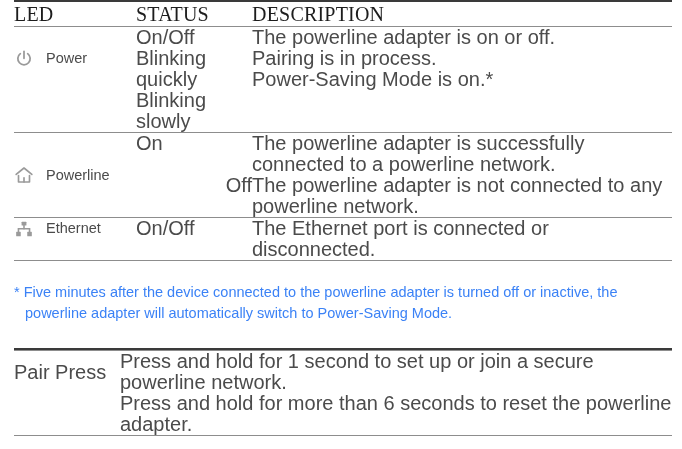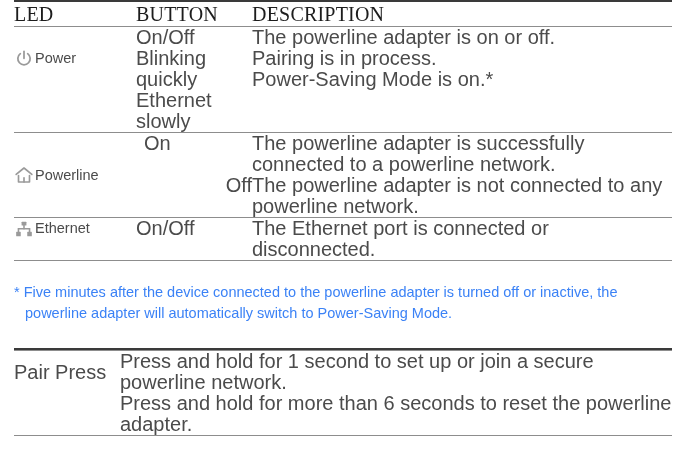--- a/index.html
+++ b/index.html
@@ -66,21 +66,21 @@
   .cell {
     font-size: 20px;
     line-height: 21px;
     color: #4b4b4b;
   }
 
   
   .led-name {
     display: flex;
     align-items: center;
-    gap: 1px;
+    gap: 12px;
     font-size: 14.5px;
     color: #4b4b4b;
     line-height: 21px;
   }
   .ico {
     flex: 0 0 auto;
     width: 20px;
     height: 20px;
     display: block;
     color: #9a9a9a;
@@ -92,21 +92,21 @@
   .row-powerline td   { padding-top: 9px;  padding-bottom: 10px; }
   .row-ethernet td    { padding-top: 8px;  padding-bottom: 9px; }
   .row-pair td        { padding-top: 11px; padding-bottom: 12px; }
 
   .status-stack    { display: flex; flex-direction: column; }
   .status-stack .s { line-height: 21px; }
 
   .desc-stack    { display: flex; flex-direction: column; justify-content: flex-end; }
   .desc-stack .d { line-height: 21px; }
 
-  .pl-status { display: flex; flex-direction: column; margin-left: 8px; }
+  .pl-status { display: flex; flex-direction: column; }
   .pl-status .on  { line-height: 21px; padding-bottom: 21px; }
   .pl-status .off { line-height: 21px; text-align: right; }
 
   .pl-name-wrap {
     display: flex;
     align-items: center;
     height: 84px;
   }
 
   
@@ -130,21 +130,21 @@
 
   <table class="grid">
     <colgroup>
       <col class="col-led">
         <col class="col-status">
         <col class="col-desc">
     </colgroup>
     <thead>
       <tr>
         <th class="hdr-cell">LED</th>
-        <th class="hdr-cell">BUTTON</th>
+        <th class="hdr-cell">STATUS</th>
         <th class="hdr-cell">DESCRIPTION</th>
       </tr>
     </thead>
   </table>
 
   <div class="rule-thin"></div>
 
   <table class="grid">
     <colgroup>
       <col class="col-led">
@@ -163,21 +163,21 @@
                 </svg>
               </span>
               <span>Power</span>
             </div>
           </div>
         </td>
         <td class="cell">
           <div class="status-stack">
             <span class="s">On/Off</span>
             <span class="s">Blinking quickly</span>
-            <span class="s">Ethernet slowly</span>
+            <span class="s">Blinking slowly</span>
           </div>
         </td>
         <td class="cell">
           <div class="desc-stack">
             <span class="d">The powerline adapter is on or off.</span>
             <span class="d">Pairing is in process.</span>
             <span class="d">Power-Saving Mode is on.*</span>
           </div>
         </td>
       </tr>

